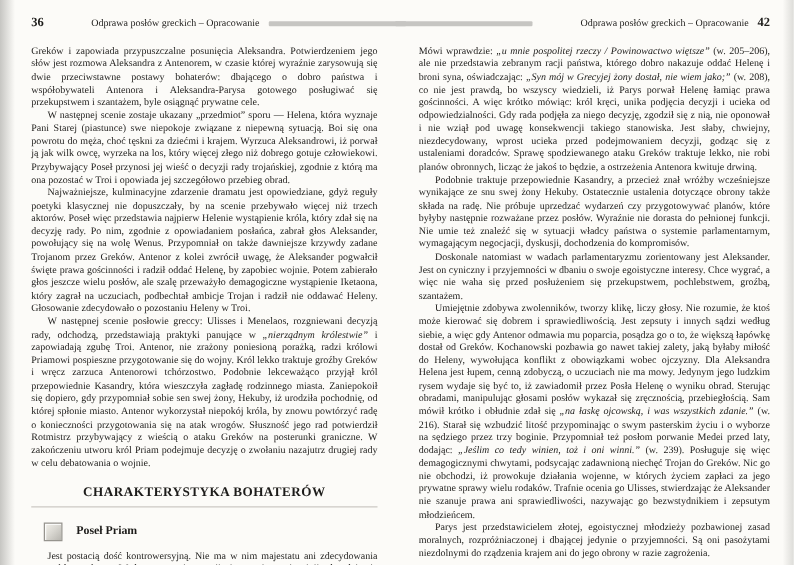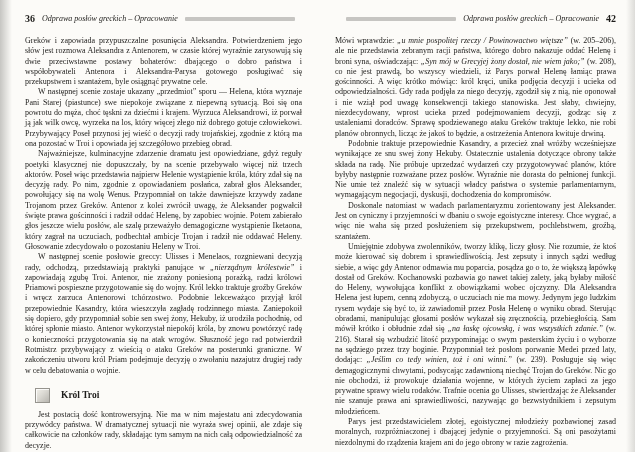--- a/index.html
+++ b/index.html
@@ -7,21 +7,21 @@
           font-family:"Liberation Serif","DejaVu Serif",serif;color:#1d1c1a;}
   .spread::before{content:"";position:absolute;left:0;top:0;bottom:0;width:12px;
           background:linear-gradient(90deg,rgba(110,110,106,.38),rgba(110,110,106,0));pointer-events:none;}
   .spread::after{content:"";position:absolute;right:0;top:0;bottom:0;width:9px;
           background:linear-gradient(270deg,rgba(110,110,106,.22),rgba(110,110,106,0));pointer-events:none;}
   .page{position:absolute;top:0;height:452px;}
   .page-left{left:25px;width:277px;}
   .page-right{left:335px;width:281px;}
   .page-header{display:flex;align-items:center;margin-top:13px;height:12px;font-size:8px;line-height:10px;}
   .page-header .pagenum{font-weight:bold;font-size:10px;}
-  .page-header .running-title{font-style:italic;white-space:nowrap;}
+  .page-header .running-title{white-space:nowrap;margin-left:31px;}
   .hdr-gap{width:7px;flex:none;}
   .header-bar{height:4px;width:110px;background:#c6c5c2;flex:none;border-radius:1px;}
   .page-right .page-header{justify-content:flex-end;}
   .body{margin-top:11px;}
   p.para{margin:0;font-size:8px;line-height:10.3px;text-align:justify;}
   p.para.indent{text-indent:13px;}
   .b{font-weight:normal;}
   .i{font-style:italic;}
   h2.section-heading{margin:13px 0 0 0;padding-bottom:5px;border-bottom:1px solid #ccc9c3;
       text-align:center;font-size:10.5px;letter-spacing:.4px;font-weight:bold;}
@@ -42,23 +42,24 @@
       <span class="hdr-gap"></span>
       <span class="running-title">Odprawa posłów greckich – Opracowanie</span>
       <span class="hdr-gap"></span>
       <span class="header-bar"></span>
     </div>
     <div class="body">
       <p class="para"><span>Greków i zapowiada przypuszczalne posunięcia Aleksandra. Potwierdzeniem jego słów jest rozmowa Aleksandra z Antenorem, w czasie której wyraźnie zarysowują się </span><span class="b">dwie przeciwstawne postawy bohaterów:</span><span> dbającego o dobro państwa i współobywateli </span><span class="b">Antenora i Aleksandra-Parysa</span><span> gotowego posługiwać się przekupstwem i szantażem, byle osiągnąć prywatne cele.</span></p>
       <p class="para indent"><span>W następnej scenie zostaje ukazany „przedmiot” sporu — Helena, która wyznaje Pani Starej (piastunce) swe niepokoje związane z niepewną sytuacją. Boi się ona powrotu do męża, choć tęskni za dziećmi i krajem. Wyrzuca Aleksandrowi, iż porwał ją jak wilk owcę, wyrzeka na los, który więcej złego niż dobrego gotuje człowiekowi. Przybywający Poseł przynosi jej wieść o decyzji rady trojańskiej, zgodnie z którą ma ona pozostać w Troi i opowiada jej szczegółowo </span><span class="b">przebieg obrad</span><span>.</span></p>
       <p class="para indent"><span>Najważniejsze, </span><span class="b">kulminacyjne zdarzenie dramatu</span><span> jest opowiedziane, gdyż reguły poetyki klasycznej nie dopuszczały, by na scenie przebywało więcej niż trzech aktorów. Poseł więc przedstawia najpierw Helenie wystąpienie króla, który zdał się na decyzję rady. Po nim, zgodnie z opowiadaniem posłańca, zabrał głos Aleksander, powołujący się na wolę Wenus. Przypomniał on także dawniejsze krzywdy zadane Trojanom przez Greków. Antenor z kolei zwrócił uwagę, że Aleksander pogwałcił święte prawa gościnności i radził oddać Helenę, by zapobiec wojnie. Potem zabierało głos jeszcze wielu posłów, ale szalę przeważyło demagogiczne wystąpienie Iketaona, który zagrał na uczuciach, podbechtał ambicje Trojan i radził nie oddawać Heleny. Głosowanie zdecydowało o pozostaniu Heleny w Troi.</span></p>
       <p class="para indent"><span>W następnej scenie posłowie greccy: Ulisses i Menelaos, rozgniewani decyzją rady, odchodzą, przedstawiają praktyki panujące w </span><span class="i">„nierządnym królestwie”</span><span> i zapowiadają zgubę Troi. Antenor, nie zrażony poniesioną porażką, radzi królowi Priamowi pospieszne przygotowanie się do wojny. Król lekko traktuje groźby Greków i wręcz zarzuca Antenorowi tchórzostwo. Podobnie lekceważąco przyjął król przepowiednie Kasandry, która wieszczyła zagładę rodzinnego miasta. Zaniepokoił się dopiero, gdy przypomniał sobie sen swej żony, Hekuby, iż urodziła pochodnię, od której spłonie miasto. Antenor wykorzystał niepokój króla, by znowu powtórzyć radę o konieczności przygotowania się na atak wrogów. Słuszność jego rad potwierdził Rotmistrz przybywający z wieścią o ataku Greków na posterunki graniczne. W zakończeniu utworu król Priam podejmuje decyzję o zwołaniu nazajutrz drugiej rady w celu debatowania o wojnie.</span></p>
+      <h2 class="section-heading">CHARAKTERYSTYKA BOHATERÓW</h2>
       <div class="subsection-title">
         <span class="subsection-icon"></span>
-        <span class="label">Król Troi</span>
+        <span class="label">Poseł Priam</span>
       </div>
       <p class="para indent"><span>Jest postacią dość kontrowersyjną. Nie ma w nim majestatu ani zdecydowania przywódcy państwa. W dramatycznej sytuacji nie wyraża swej opinii, ale zdaje się całkowicie na członków rady, składając tym samym na nich całą odpowiedzialność za decyzje.</span></p>
     </div>
   </div>
 
   <div class="page page-right">
     <div class="page-header">
       <span class="header-bar"></span>
       <span class="hdr-gap"></span>
       <span class="running-title">Odprawa posłów greckich – Opracowanie</span>

